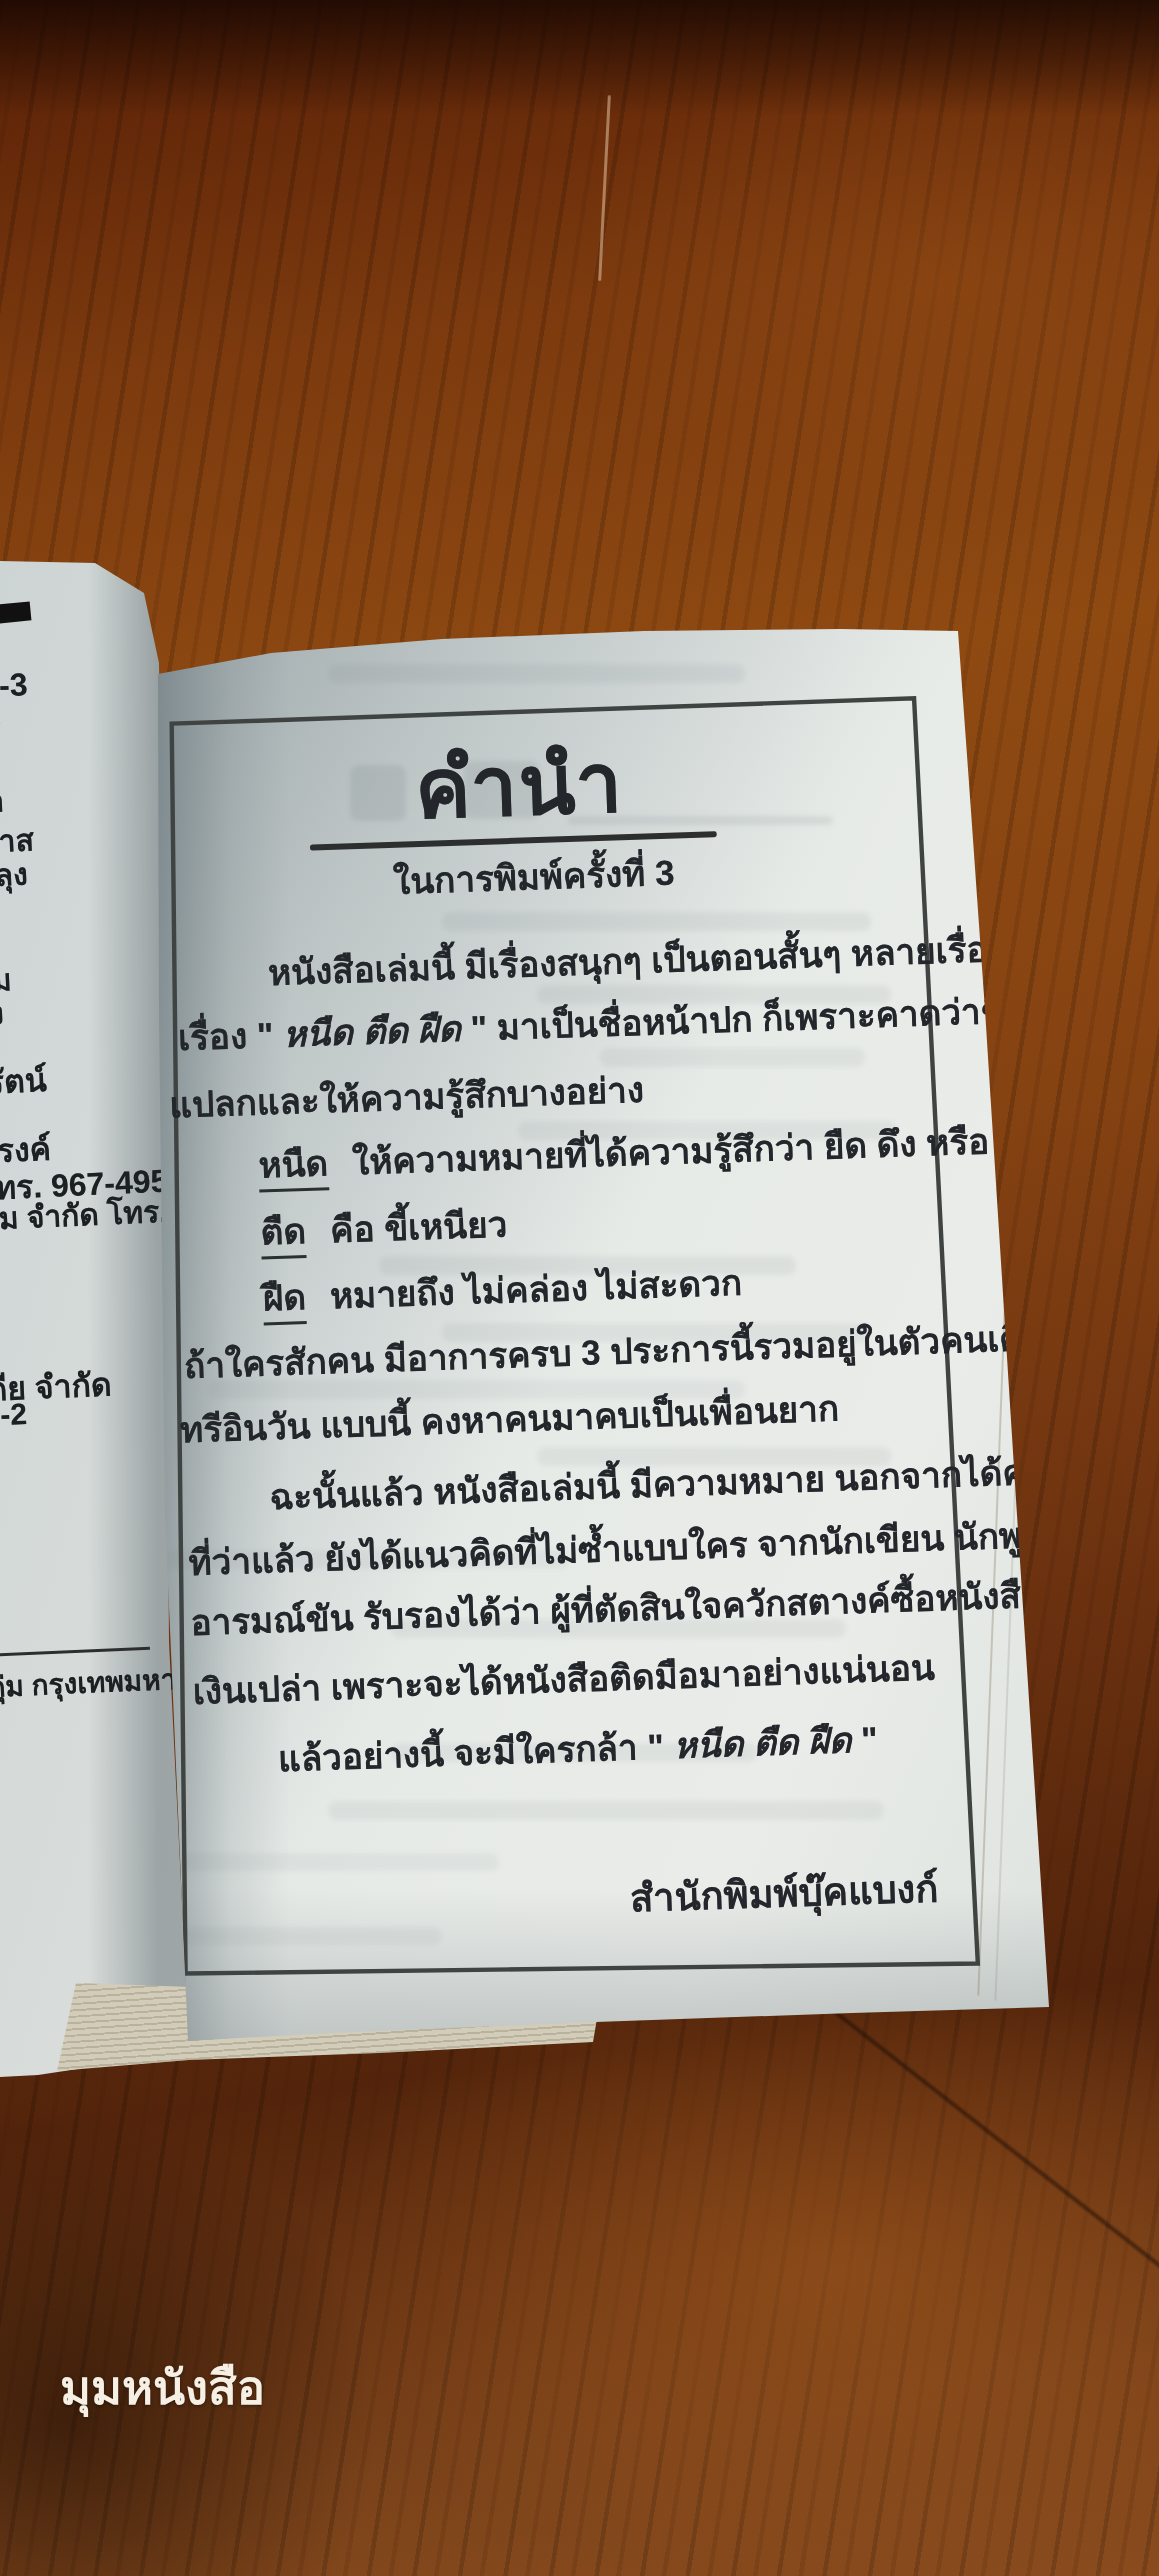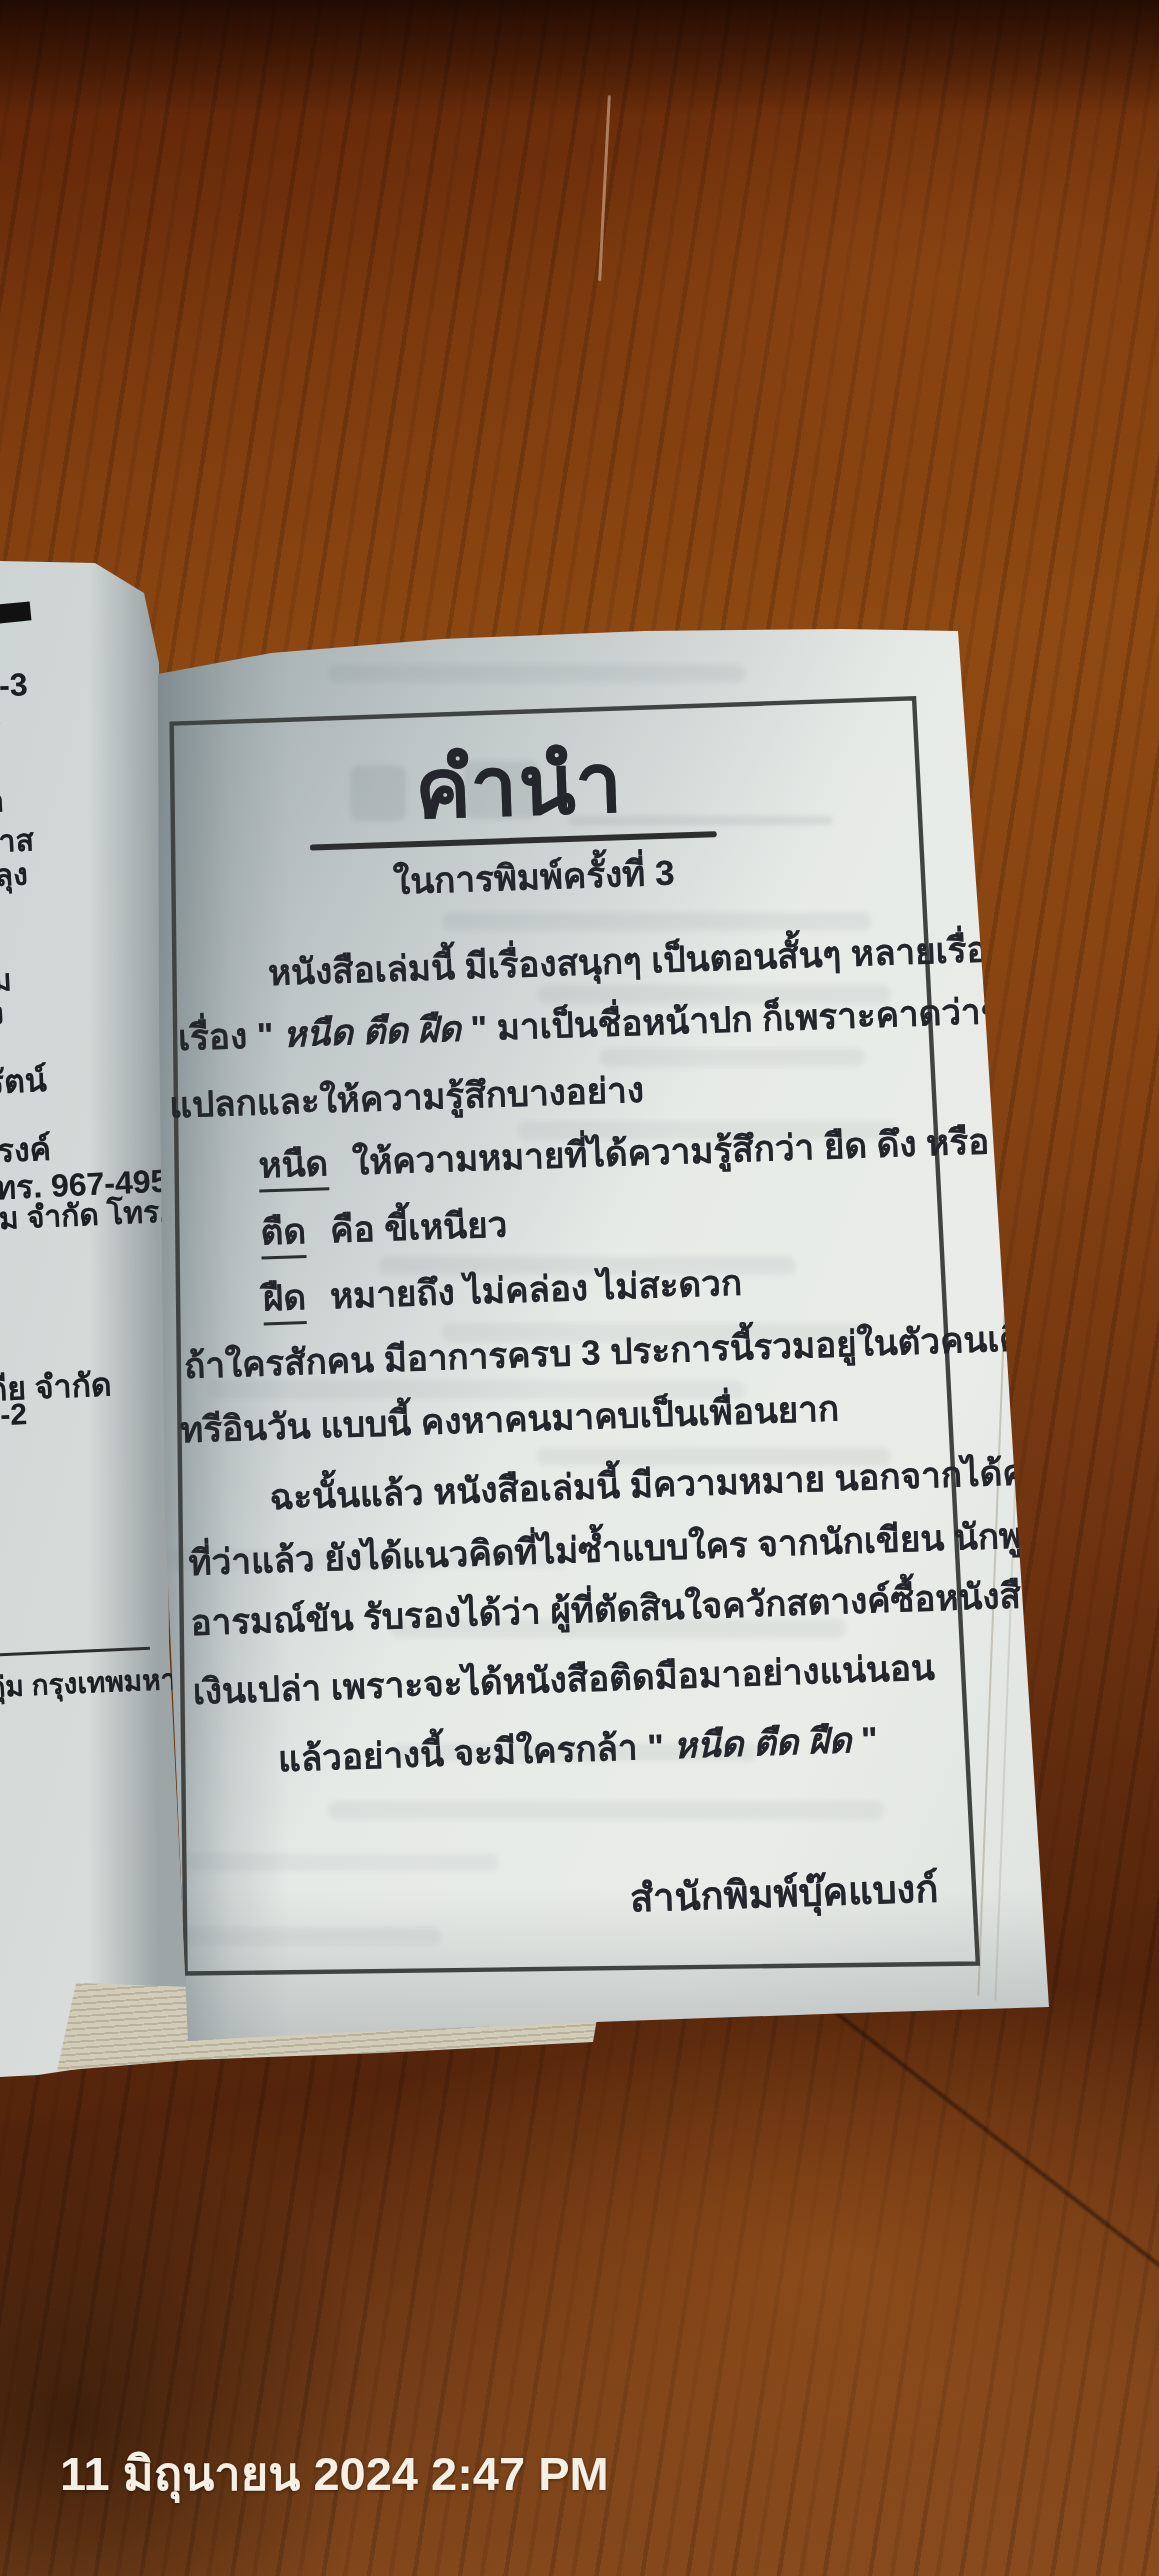--- a/index.html
+++ b/index.html
@@ -159,16 +159,16 @@
       <div class="t-body" style="left:182px;top:1523px;">ที่ว่าแล้ว ยังได้แนวคิดที่ไม่ซ้ำแบบใคร จากนักเขียน นักพูดผู้ไม่เคยขาด</div>
       <div class="t-body" style="left:182px;top:1583px;">อารมณ์ขัน รับรองได้ว่า ผู้ที่ตัดสินใจควักสตางค์ซื้อหนังสือเล่มนี้จะไม่เสีย</div>
       <div class="t-body" style="left:182px;top:1652px;">เงินเปล่า เพราะจะได้หนังสือติดมือมาอย่างแน่นอน</div>
 
       <div class="t-body" style="left:265px;top:1722px;"><span>แล้วอย่างนี้ จะมีใครกล้า " </span><span class="em">หนืด ตืด ฝืด</span><span> "</span></div>
 
       <div class="t-body" style="left:612px;top:1870px;font-size:38px;">สำนักพิมพ์บุ๊คแบงก์</div>
     </div>
   </div>
 
-  <div class="abs watermark" style="left:60px;top:2436px;font-size:47px;font-weight:600;">11 มิถุนายน 2024 2:47 PM</div>
+  <div class="abs watermark" style="left:60px;top:2350px;font-size:47px;">มุมหนังสือ</div>
 
 </div>
 
 
 </body></html>

